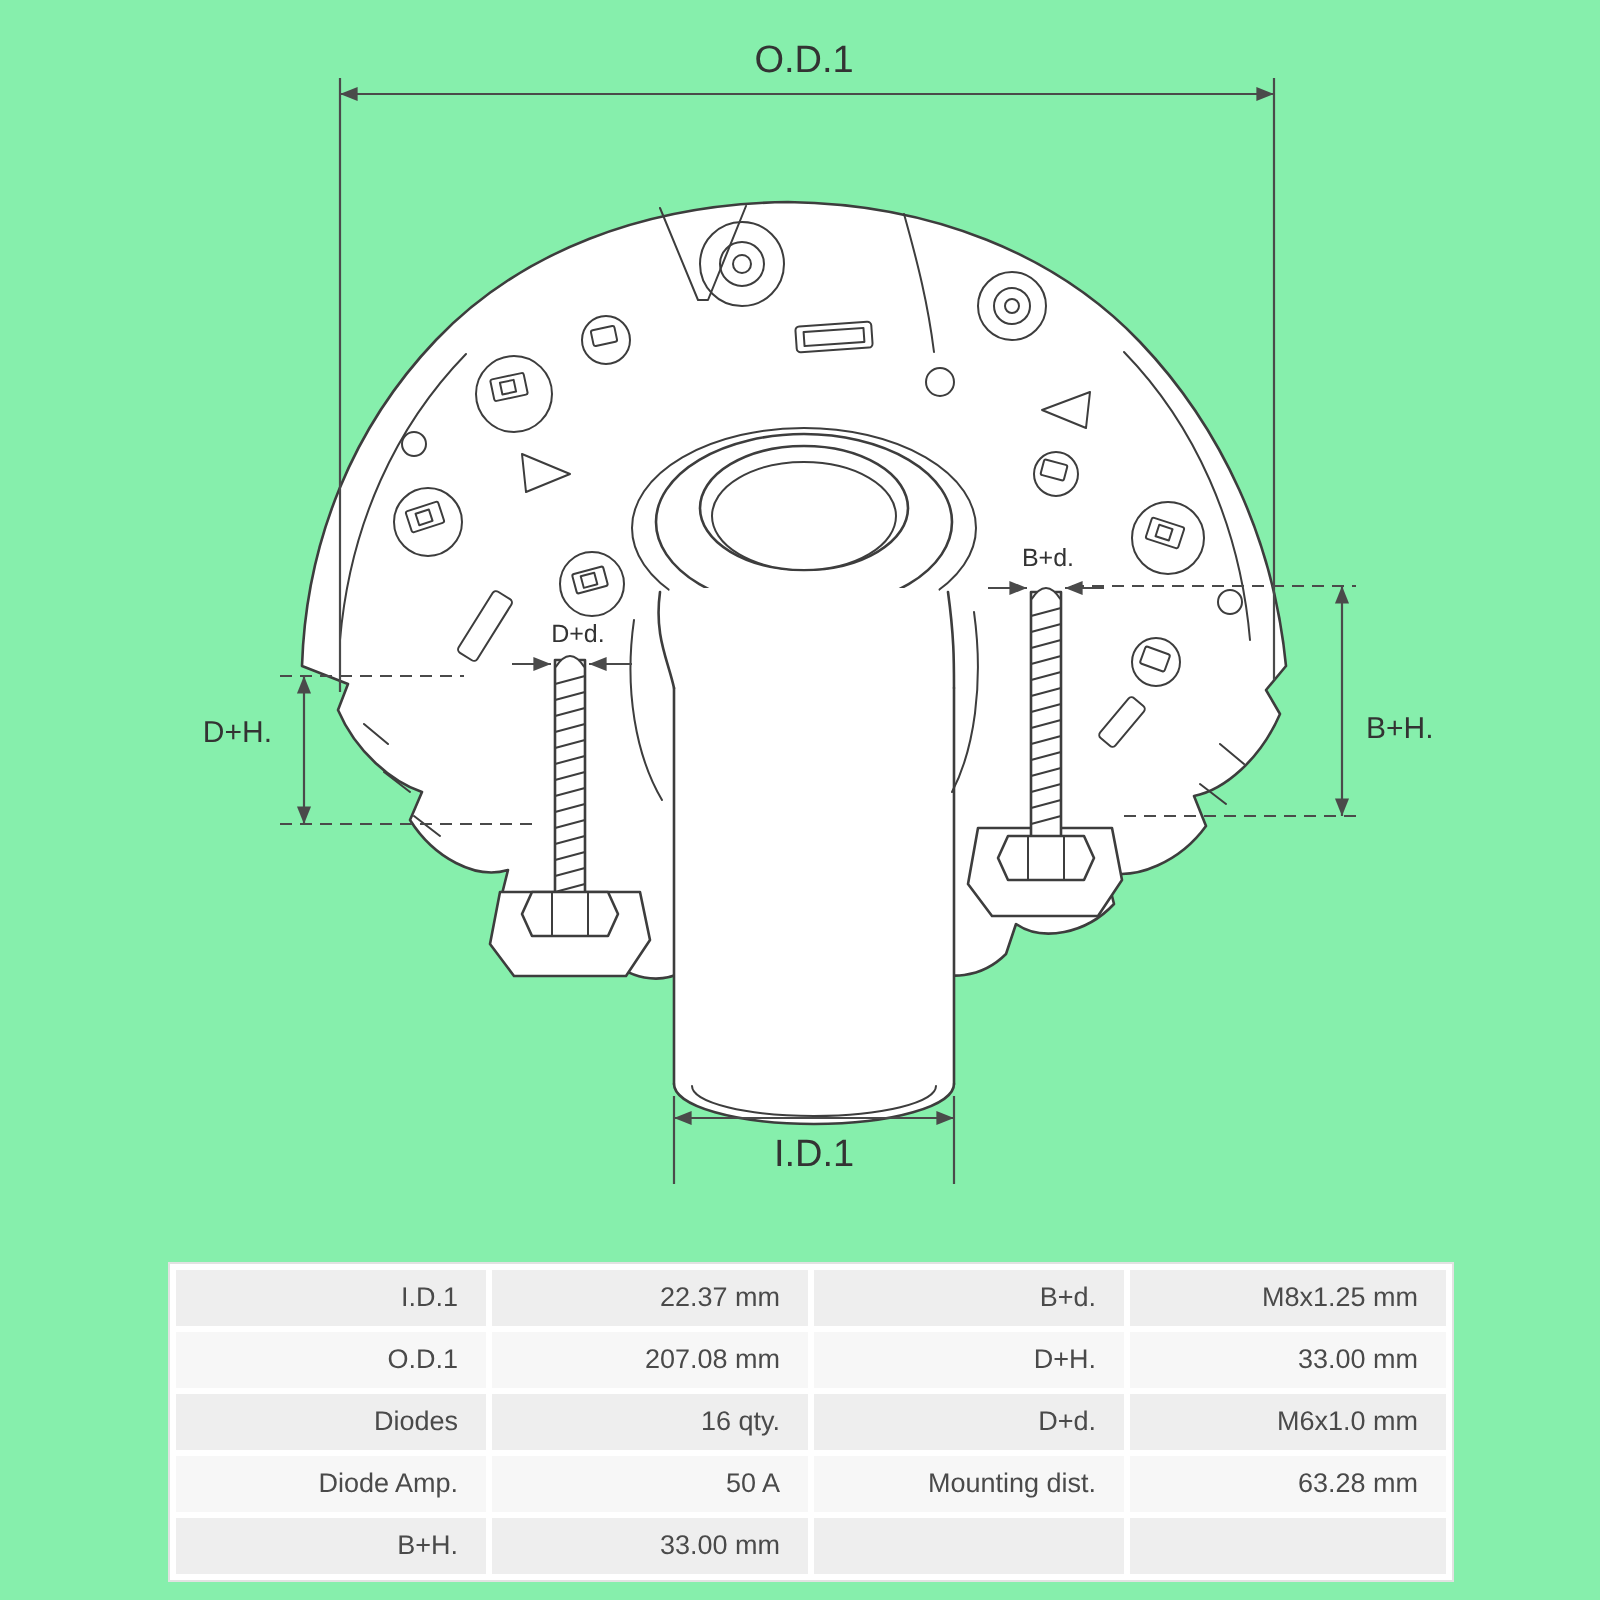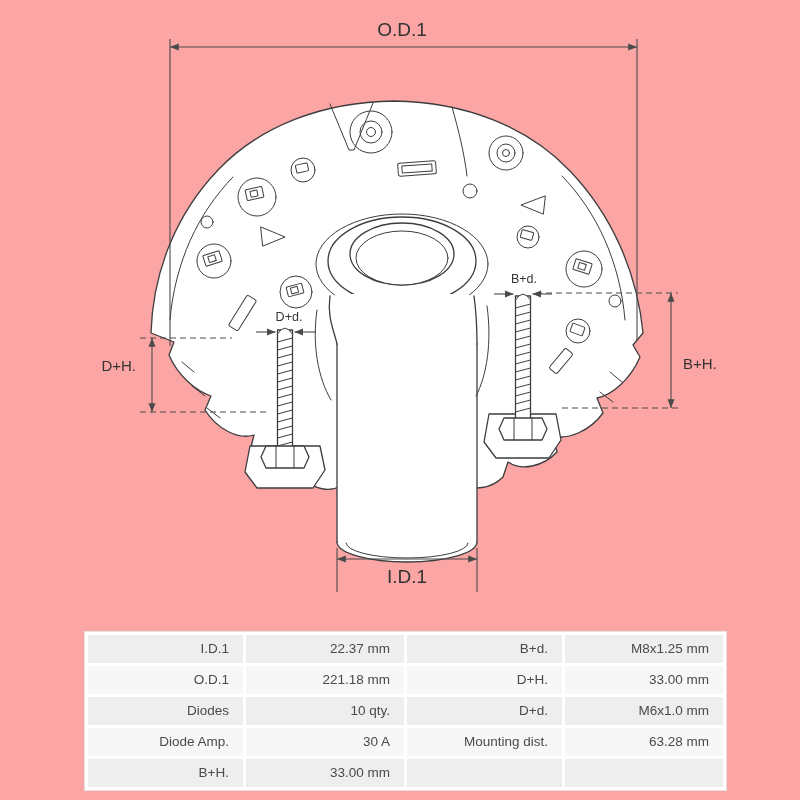--- a/index.html
+++ b/index.html
@@ -1,16 +1,16 @@
 <!DOCTYPE html>
 <html><head>
 <meta charset="utf-8">
 <style>
   html,body{margin:0;padding:0;background:#fff;}
-  .page{position:relative;width:800px;height:800px;background:#fca5a5;overflow:hidden;
+  .page{position:relative;width:800px;height:800px;background:#86efac;overflow:hidden;
         font-family:"Liberation Sans",sans-serif;}
   svg{position:absolute;top:0;left:0;}
   .draw{stroke:#3d3d3d;fill:none;stroke-width:1.3;stroke-linecap:round;stroke-linejoin:round;}
   .thin{stroke-width:1;}
   .fillw{fill:#fff;}
   .dim{stroke:#4a4a4a;stroke-width:1.1;fill:none;}
   .dash{stroke-dasharray:6 4;}
   .dimtext{fill:#333;font-family:"Liberation Sans",sans-serif;}
   .t-big{font-size:19px;}
   .t-mid{font-size:15px;}
@@ -179,33 +179,33 @@
 
   <div class="spec-table">
     <div class="spec-row">
       <div class="cell">I.D.1</div>
       <div class="cell">22.37 mm</div>
       <div class="cell">B+d.</div>
       <div class="cell">M8x1.25 mm</div>
     </div>
     <div class="spec-row">
       <div class="cell">O.D.1</div>
-      <div class="cell">221.18 mm</div>
+      <div class="cell">207.08 mm</div>
       <div class="cell">D+H.</div>
       <div class="cell">33.00 mm</div>
     </div>
     <div class="spec-row">
       <div class="cell">Diodes</div>
-      <div class="cell">10 qty.</div>
+      <div class="cell">16 qty.</div>
       <div class="cell">D+d.</div>
       <div class="cell">M6x1.0 mm</div>
     </div>
     <div class="spec-row">
       <div class="cell">Diode Amp.</div>
-      <div class="cell">30 A</div>
+      <div class="cell">50 A</div>
       <div class="cell">Mounting dist.</div>
       <div class="cell">63.28 mm</div>
     </div>
     <div class="spec-row">
       <div class="cell">B+H.</div>
       <div class="cell">33.00 mm</div>
       <div class="cell"></div>
       <div class="cell"></div>
     </div>
   </div>

